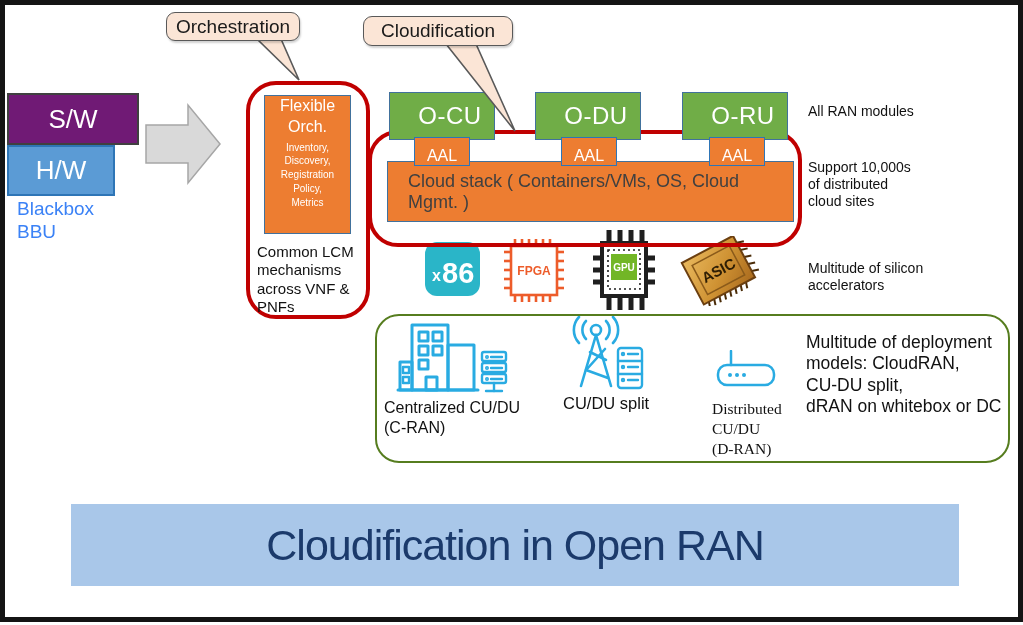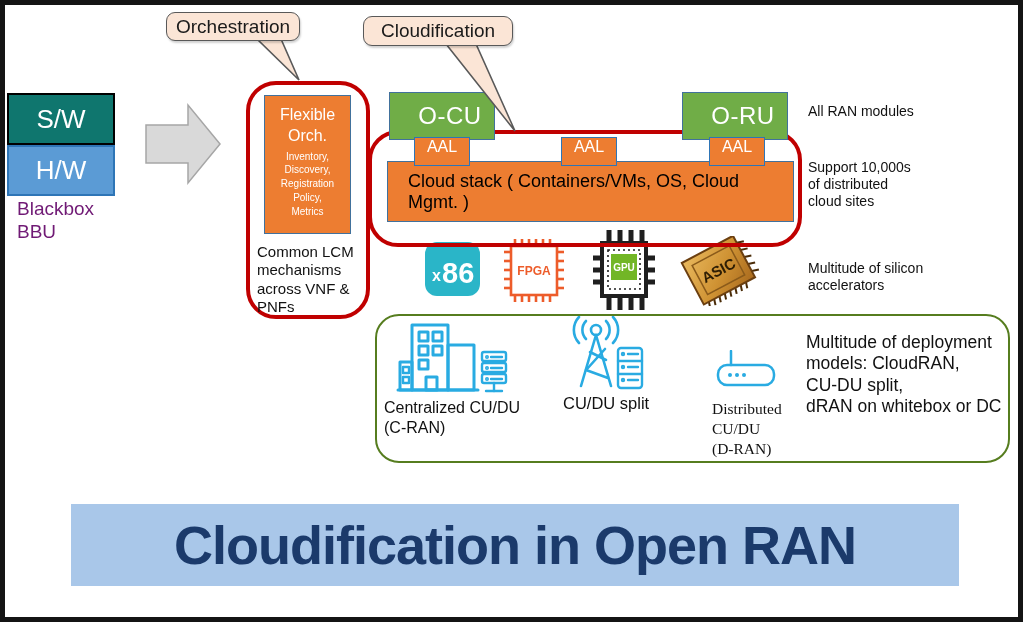--- a/index.html
+++ b/index.html
@@ -19,50 +19,50 @@
     font-size:19px; color:#1a1a1a; z-index:6;
     box-shadow:1px 2px 2px rgba(0,0,0,.18);
   }
   #callout-orch{left:166px; top:12px; width:134px; height:29px;}
   #callout-cloud{left:363px; top:16px; width:150px; height:30px;}
   #tail-orch{left:254px; top:39px; z-index:5;}
   #tail-cloud{left:438px; top:44px; z-index:5;}
 
   
   .stackbox{display:flex;align-items:center;justify-content:center;color:#fff;font-size:26px;}
-  #sw-box{left:7px; top:93px; width:108px; height:52px; background:#0f766e; border:2px solid #000000;}
+  #sw-box{left:7px; top:93px; width:132px; height:52px; background:#701a75; border:2px solid #404040;}
   #hw-box{left:7px; top:145px; width:108px; height:51px; background:#5b9bd5; border:2px solid #2e75b6;}
-  #blackbox-caption{left:17px; top:198px; font-size:19px; color:#701a75; line-height:1.2;}
+  #blackbox-caption{left:17px; top:198px; font-size:19px; color:#3b82f6; line-height:1.2;}
   #arrow-svg{left:145px; top:100px;}
 
   
   #orch-outline{left:246px; top:81px; width:124px; height:238px; border:4px solid #c00000; border-radius:30px; z-index:1;}
   #flexible-box{
     left:264px; top:95px; width:87px; height:139px; background:#ed7d31; border:1.5px solid #41719c;
-    color:#fff; text-align:center; padding-top:9px; z-index:2;
+    color:#fff; text-align:center; z-index:2;
   }
   #flexible-title{font-size:16px; line-height:1.3;}
   #flexible-details{font-size:10px; line-height:1.38; margin-top:3px;}
   #lcm-caption{left:257px; top:243px; width:112px; font-size:15px; line-height:1.22; color:#111; z-index:2;}
 
   
   #cloud-outline{left:368px; top:130px; width:434px; height:117px; border:4px solid #c00000; border-radius:30px; z-index:3; pointer-events:none;}
   .module-box{
     top:92px; width:106px; height:48px; background:#70ad47; border:1.5px solid #41719c;
     display:flex; align-items:center; justify-content:center; color:#fff; font-size:24px; z-index:4; letter-spacing:.5px;padding-left:16px;
   }
   #module-ocu{left:389px;} #module-odu{left:535px;} #module-oru{left:682px;justify-content:center;}
   .aal-badge{
     top:137px; width:56px; height:29px; background:#ed7d31; border:1.5px solid #2e75b6;
-    display:flex; align-items:flex-start; justify-content:center; color:#fff; font-size:16px; z-index:5;
+    display:flex; align-items:flex-end; justify-content:center; color:#fff; font-size:16px; z-index:5;
   }
   #aal-1{left:414px;} #aal-2{left:561px;} #aal-3{left:709px;}
   #cloud-stack{
     left:387px; top:161px; width:407px; height:61px; background:#ed7d31; border:1.5px solid #41719c;
-    display:flex; align-items:center; color:#000000; font-size:18px; padding-left:20px; z-index:4;
+    display:flex; align-items:center; color:#404040; font-size:18px; padding-left:20px; z-index:4;
   }
 
   
   .chip{z-index:2;}
   #x86-icon{left:424px; top:241px;}
   #fpga-icon{left:502px; top:237px;}
   #gpu-icon{left:592px; top:229px;}
   #asic-icon{left:676px; top:236px;}
 
   
@@ -80,21 +80,21 @@
   #label-distributed{left:712px; top:399px; font-size:15.5px; line-height:1.3;font-family:Liberation Serif, serif;}
   #building-icon{left:396px; top:322px; z-index:2;}
   #antenna-icon{left:556px; top:316px; z-index:2;}
   #router-icon{left:716px; top:350px; z-index:2;}
 
   
   #banner{
     left:71px; top:504px; width:888px; height:82px; background:#a9c7e9;
     display:flex; align-items:center; justify-content:center; z-index:4;
   }
-  #banner-title{font-size:54px; font-weight:bold; color:#1b3a6b; letter-spacing:-1px;}
+  #banner-title{font-size:43px; font-weight:normal; color:#1b3a6b; letter-spacing:-1px;}
 </style>
 </head>
 <body>
 
 <div id="slide">
   <div id="frame-border"></div>
 
   <div class="abs callout" id="callout-orch">
     <span>Orchestration</span>
   </div>
@@ -133,20 +133,23 @@
   </div>
   <div class="abs ml" id="lcm-caption">Common LCM
 mechanisms
 across VNF &amp;
 PNFs</div>
 
   <div class="abs" id="cloud-outline"></div>
 
   <div class="abs module-box" id="module-ocu">
     <span>O-CU</span>
+  </div>
+  <div class="abs module-box" id="module-odu">
+    <span>O-DU</span>
   </div>
   <div class="abs module-box" id="module-oru">
     <span>O-RU</span>
   </div>
 
   <div class="abs aal-badge" id="aal-1">
     <span>AAL</span>
   </div>
   <div class="abs aal-badge" id="aal-2">
     <span>AAL</span>

